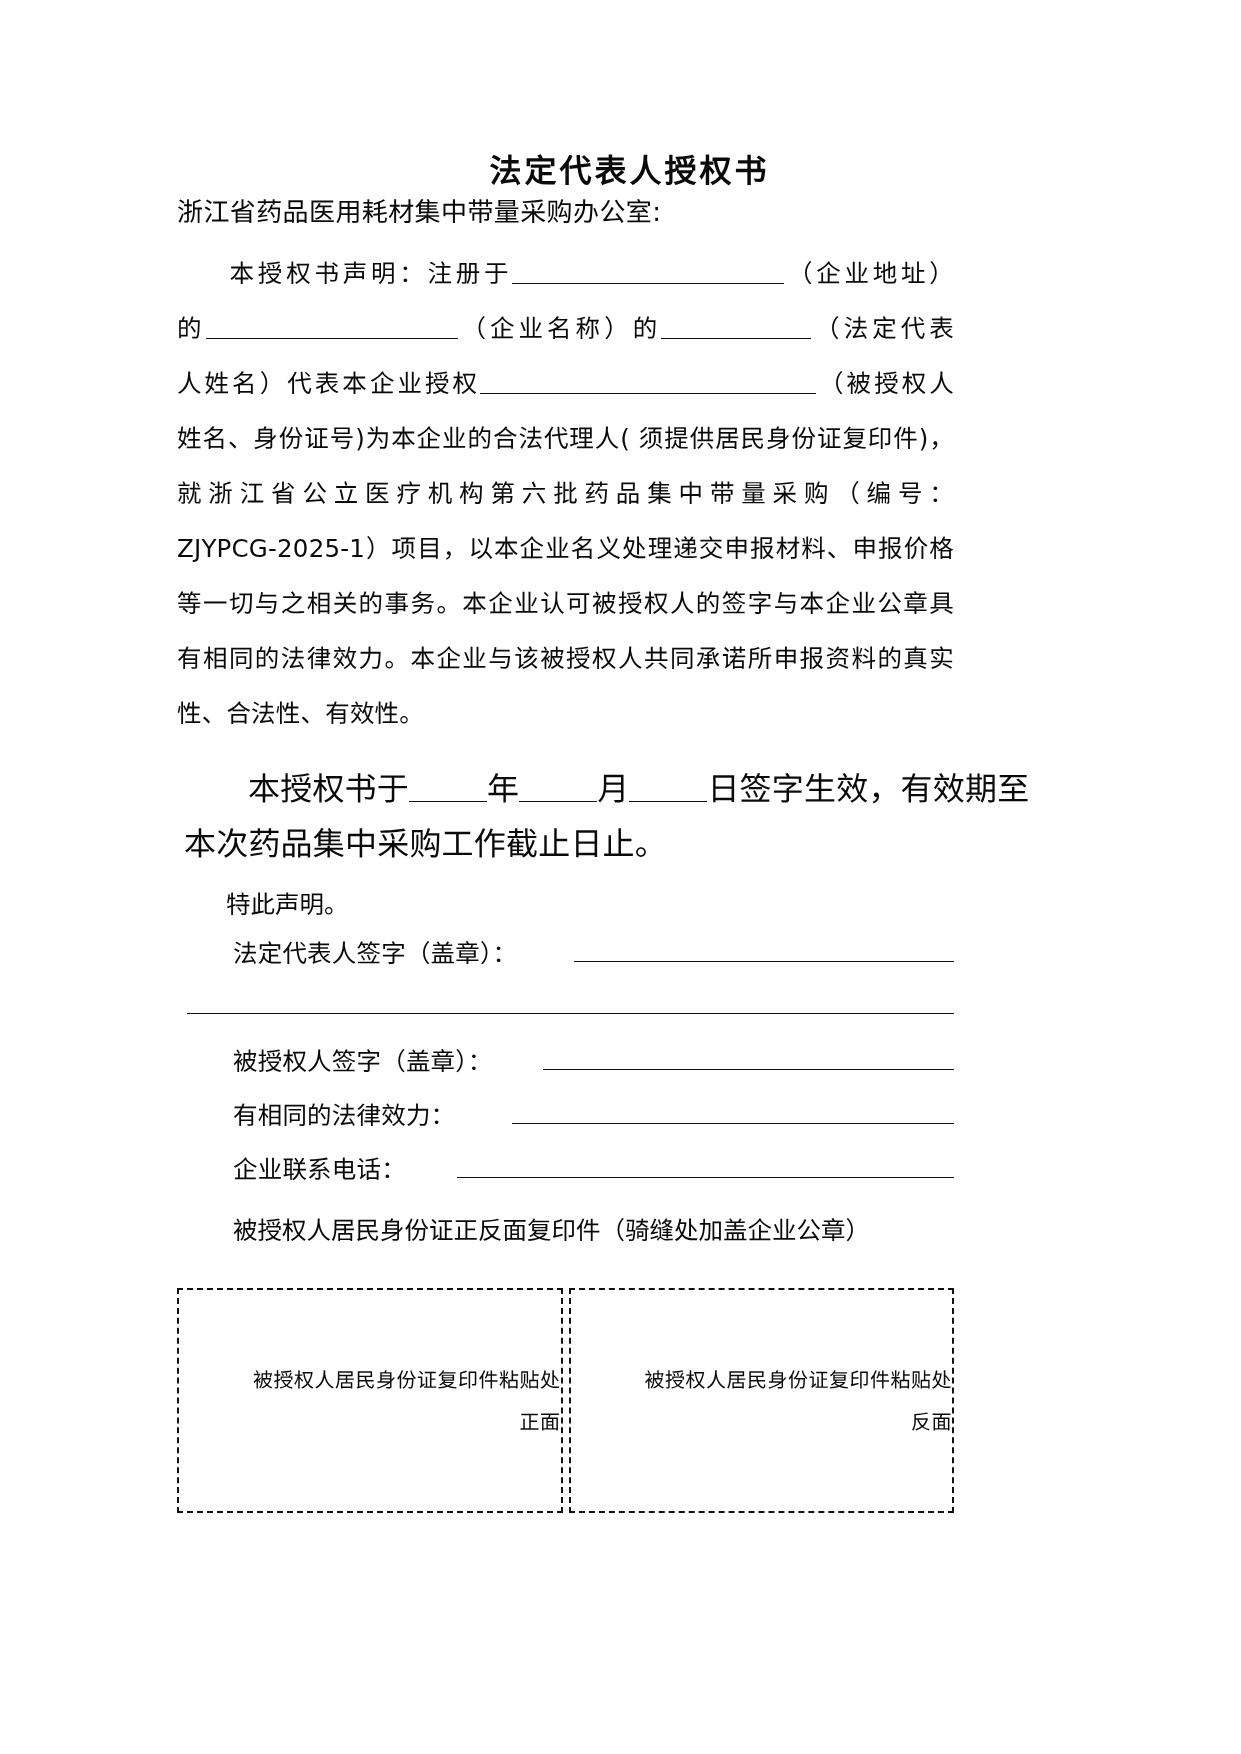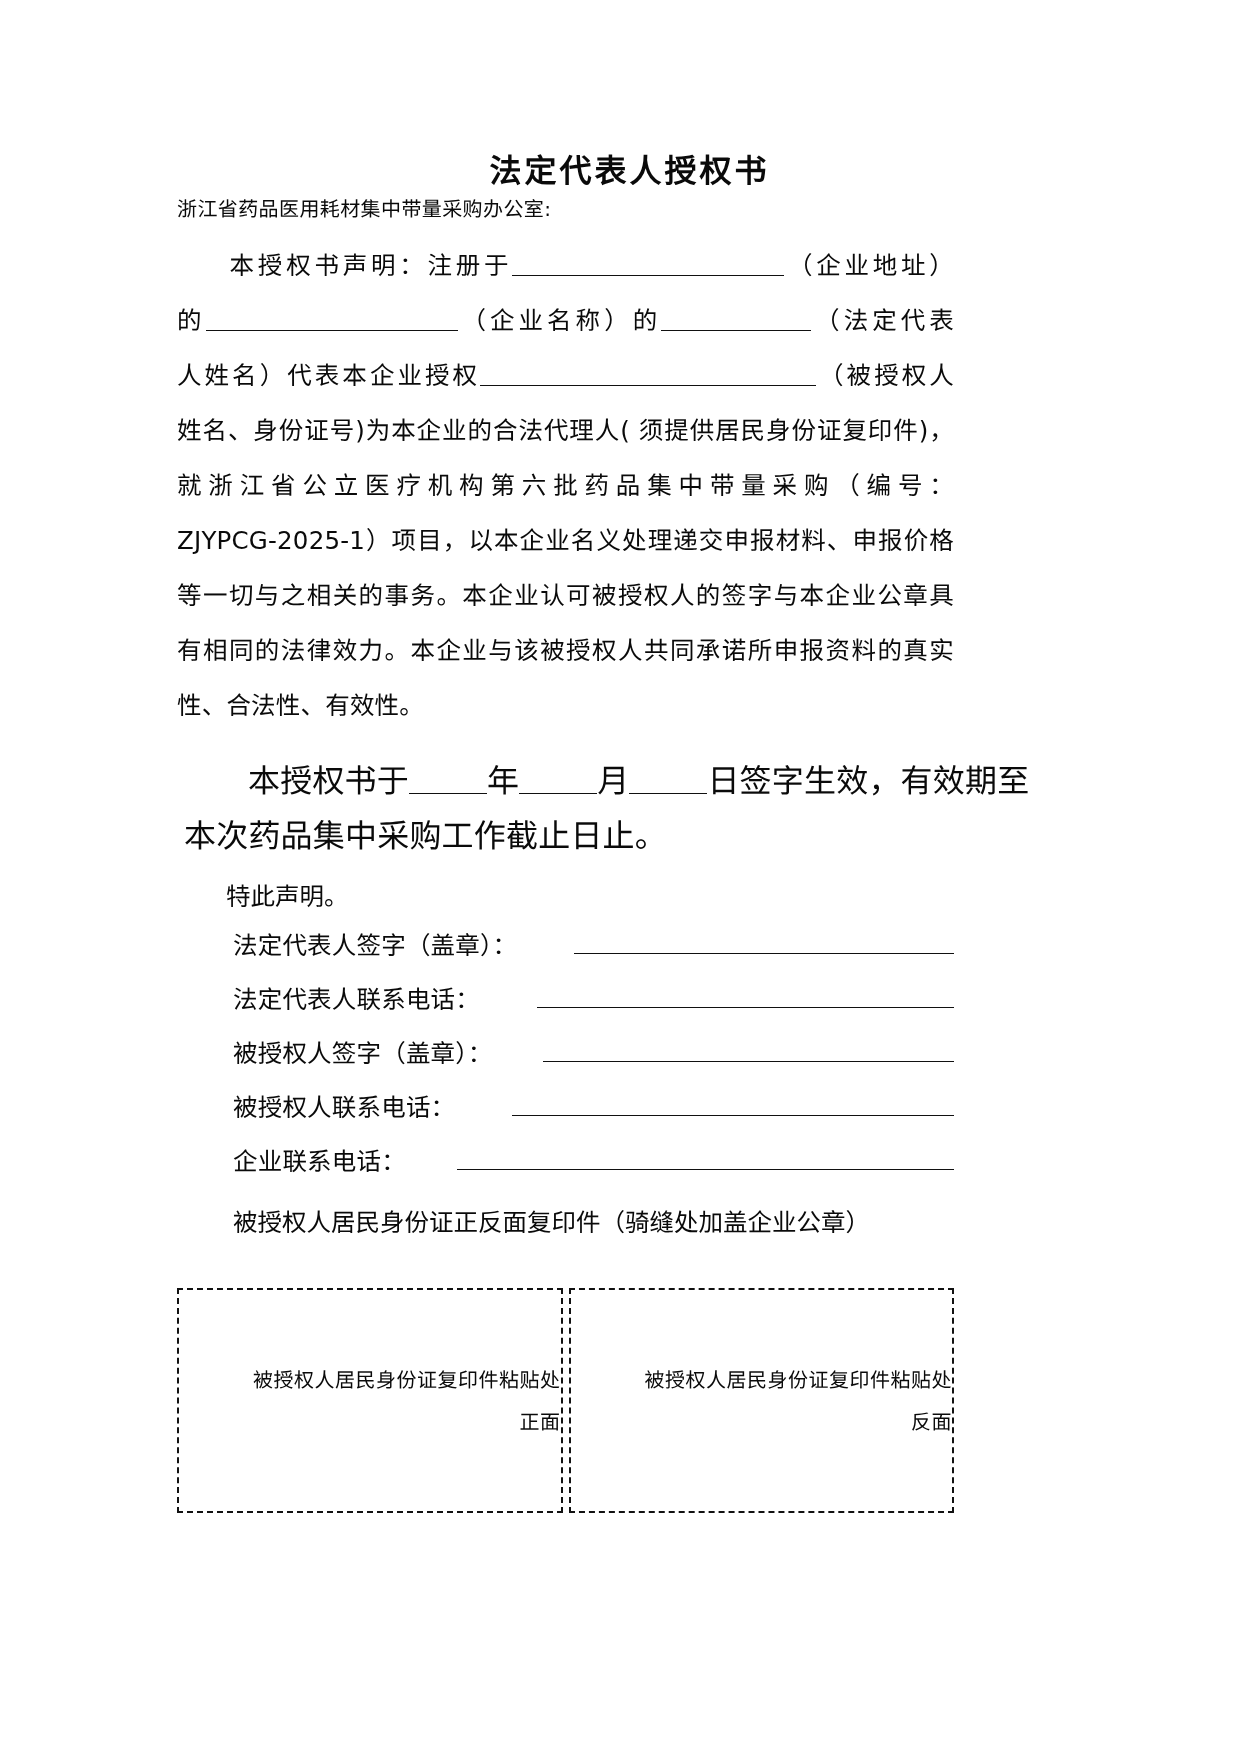--- a/index.html
+++ b/index.html
@@ -41,21 +41,21 @@
   }
 
   .body-block {
     position: absolute;
     left: 168px;
     top: 196px;
     width: 777px;
   }
 
   .addressee {
-    font-size: 20px;
+    font-size: 26px;
     line-height: 1.30;
     letter-spacing: 0.4px;
     margin: 0 0 16px 0;
     white-space: nowrap;
   }
 
   
   .para {
     margin: 0;
     font-size: 24.5px;
@@ -211,29 +211,28 @@
     </div>
 
     <p class="declare"><span class="indent"></span><span>特此声明。</span></p>
 
     <ul class="sig-list">
       <li class="sig-row">
         <span class="sig-label">法定代表人签字（盖章）：</span>
         <span class="sig-rule"></span>
       </li>
       <li class="sig-row">
-        <span class="sig-label">法定代表人联系电话：</span>
         <span class="sig-rule"></span>
       </li>
       <li class="sig-row">
         <span class="sig-label">被授权人签字（盖章）：</span>
         <span class="sig-rule tight"></span>
       </li>
       <li class="sig-row">
-        <span class="sig-label">被授权人联系电话：</span>
+        <span class="sig-label">有相同的法律效力：</span>
         <span class="sig-rule"></span>
       </li>
       <li class="sig-row">
         <span class="sig-label">企业联系电话：</span>
         <span class="sig-rule tight"></span>
       </li>
     </ul>
 
     <p class="idcard-caption">被授权人居民身份证正反面复印件（骑缝处加盖企业公章）</p>
 

